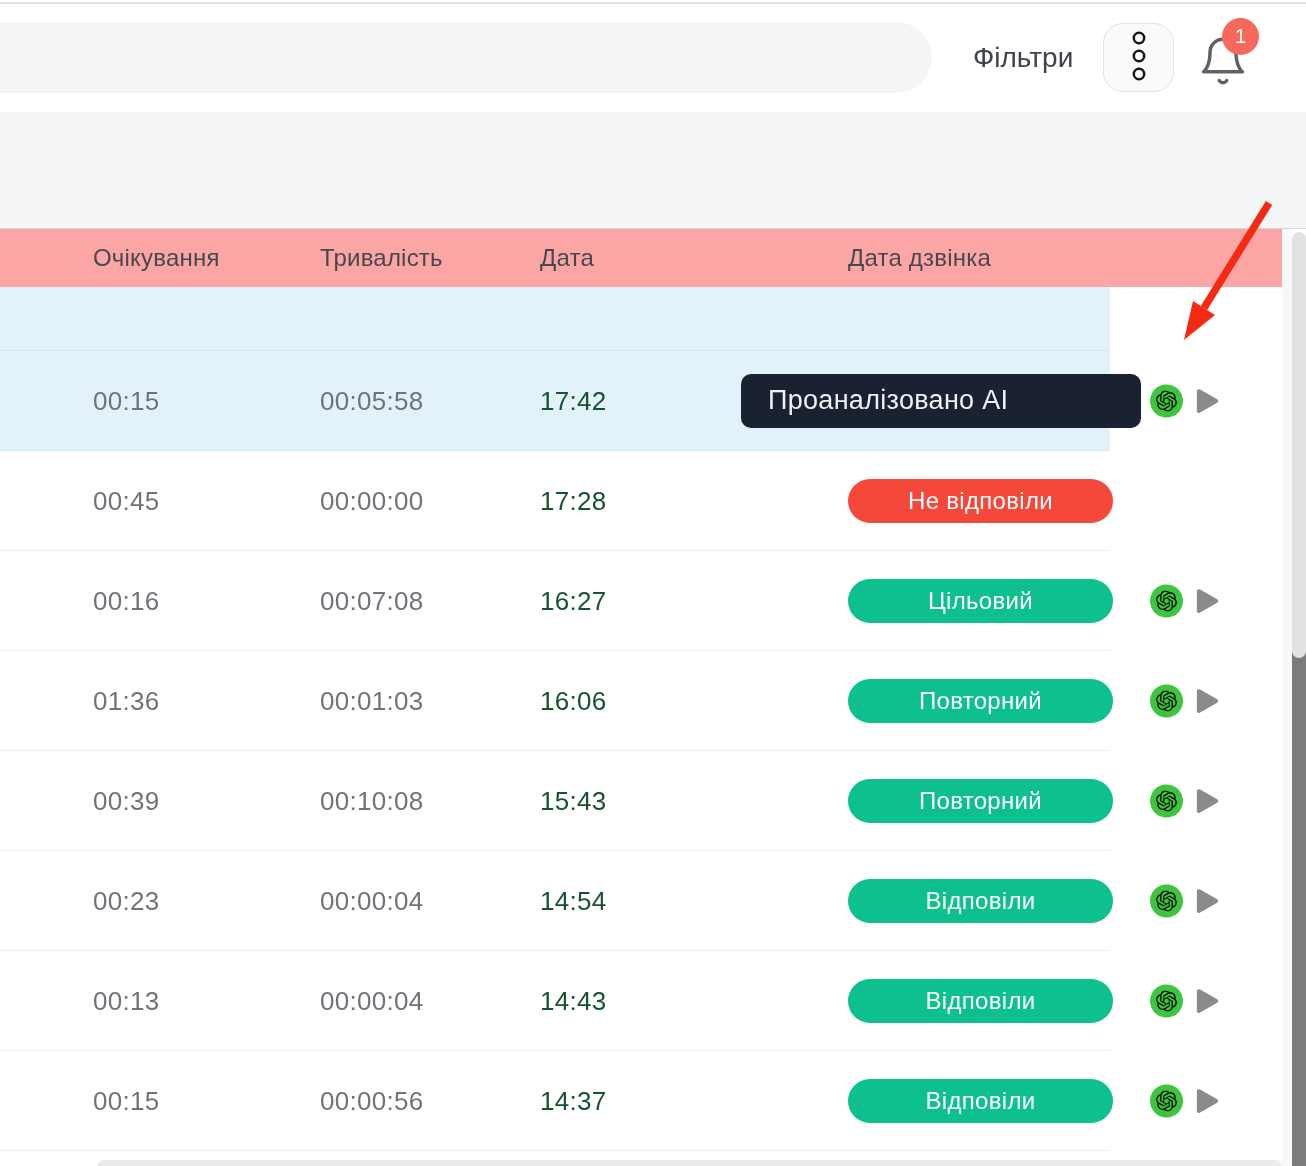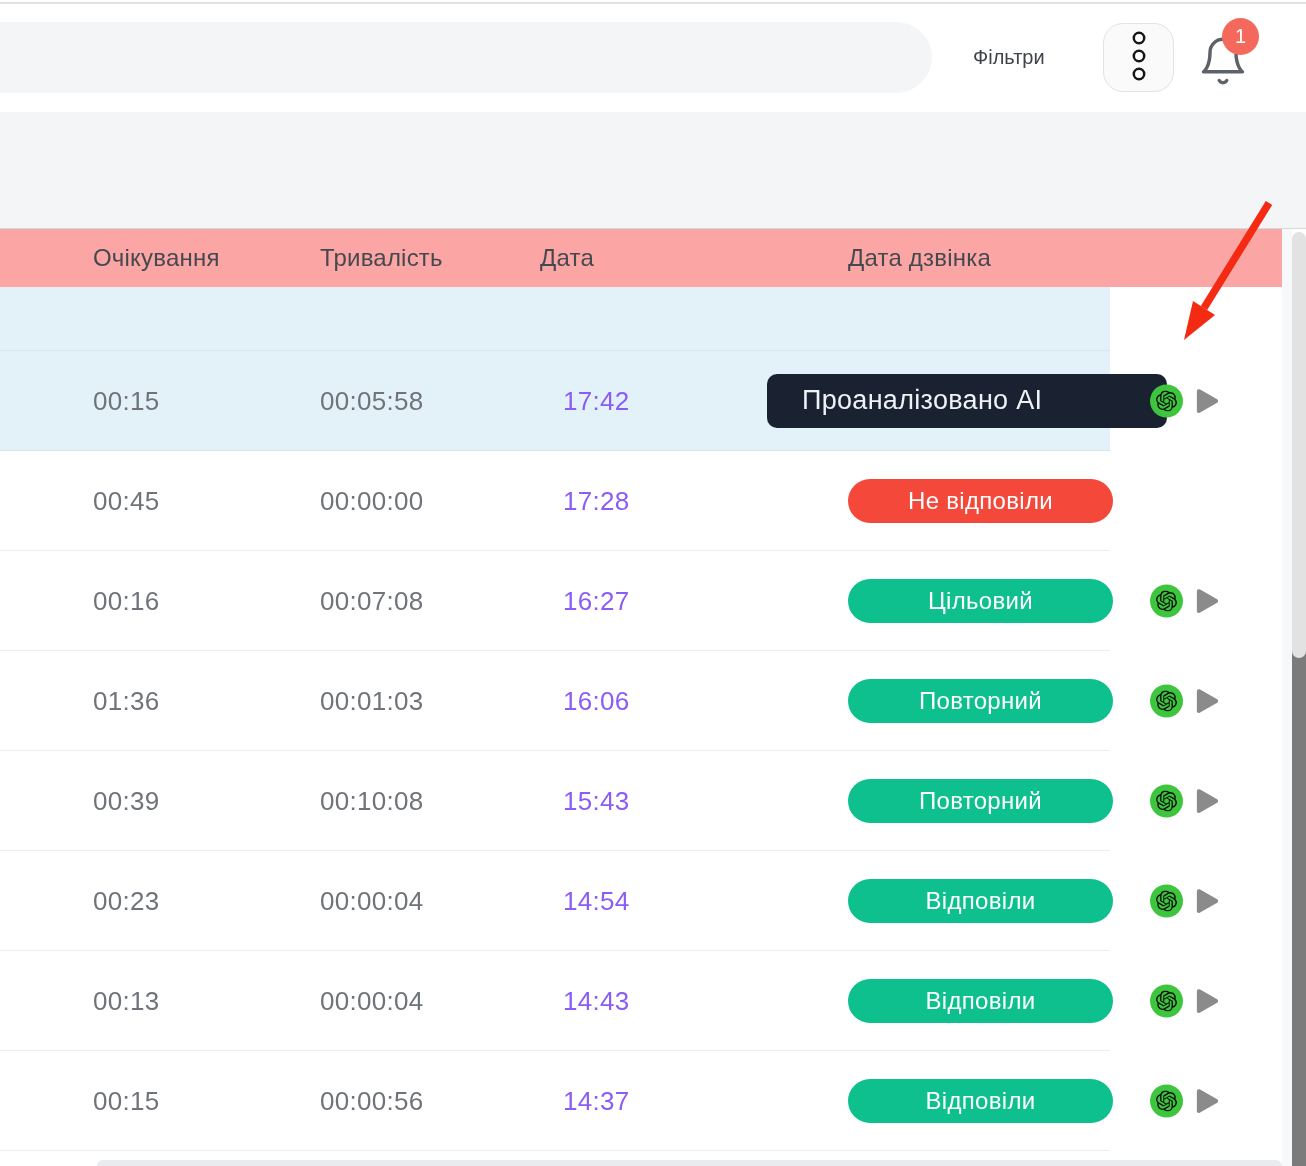--- a/index.html
+++ b/index.html
@@ -9,21 +9,21 @@
     background:#fff; font-family:"Liberation Sans", sans-serif;
   }
   
   .top-divider { position:absolute; left:0; top:2px; width:100%; height:2px; background:#e1e2e3; }
   .search-bar {
     position:absolute; left:-60px; top:22px; width:992px; height:71px;
     background:#f4f5f7; border-radius:36px;
   }
   .filters-label {
     position:absolute; left:973px; top:22px; height:71px; line-height:71px;
-    font-size:20px; color:#3f434a; cursor:pointer;
+    font-size:28px; color:#3f434a; cursor:pointer;
   }
   .more-btn {
     position:absolute; left:1103px; top:23px; width:71px; height:69px;
     background:#fafafa; border:1.5px solid #e2e3e4; border-radius:20px;
     display:flex; align-items:center; justify-content:center; cursor:pointer;
   }
   .bell-btn {
     position:absolute; left:1195px; top:30px; width:62px; height:60px; cursor:pointer;
   }
   .bell-btn svg { position:absolute; left:2px; top:5px; }
@@ -44,32 +44,32 @@
   .h-wait { left:93px; } .h-dur { left:320px; } .h-date { left:540px; } .h-status { left:848px; }
   .tbody { position:absolute; left:0; top:287px; width:1282px; }
   .row { position:relative; width:1110px; height:100px; background:#fff; border-bottom:1px solid #ededef; }
   .row.highlight { background:var(--highlight-blue); border-bottom-color:#d8e6ee; }
   .row.spacer { height:64px; }
   .cell {
     position:absolute; top:50%; transform:translateY(-50%);
     font-size:26px; color:#70747a; letter-spacing:.3px;
   }
   .c-wait { left:93px; } .c-dur { left:320px; }
-  .c-date { left:540px; color:#8b5cf6;margin-left:23px; }
+  .c-date { left:540px; color:#14532d; }
   .chip {
     position:absolute; left:848px; top:50%; transform:translateY(-50%);
     width:265px; height:44px; border-radius:22px;
     display:flex; align-items:center; justify-content:center;
     color:#fff; font-size:24px; letter-spacing:.3px;
   }
   .chip.green { background:var(--status-green); }
   .chip.red   { background:var(--status-red); }
   .chip.dark  {
-    left:767px; width:400px; height:54px; border-radius:10px;
-    background:var(--tooltip-dark); justify-content:flex-start; padding-left:35px;
+    left:741px; width:400px; height:54px; border-radius:10px;
+    background:var(--tooltip-dark); justify-content:flex-start; padding-left:27px;
     font-size:27px; color:#eef1f5;
   }
   .ai-icon {
     position:absolute; left:1150px; top:50%; transform:translateY(-50%);
     width:33px; height:33px; border-radius:50%; background:var(--ai-green);
     display:flex; align-items:center; justify-content:center; cursor:pointer;
   }
   .play-btn {
     position:absolute; left:1190px; top:50%; transform:translateY(-50%);
     width:30px; height:30px; cursor:pointer;

